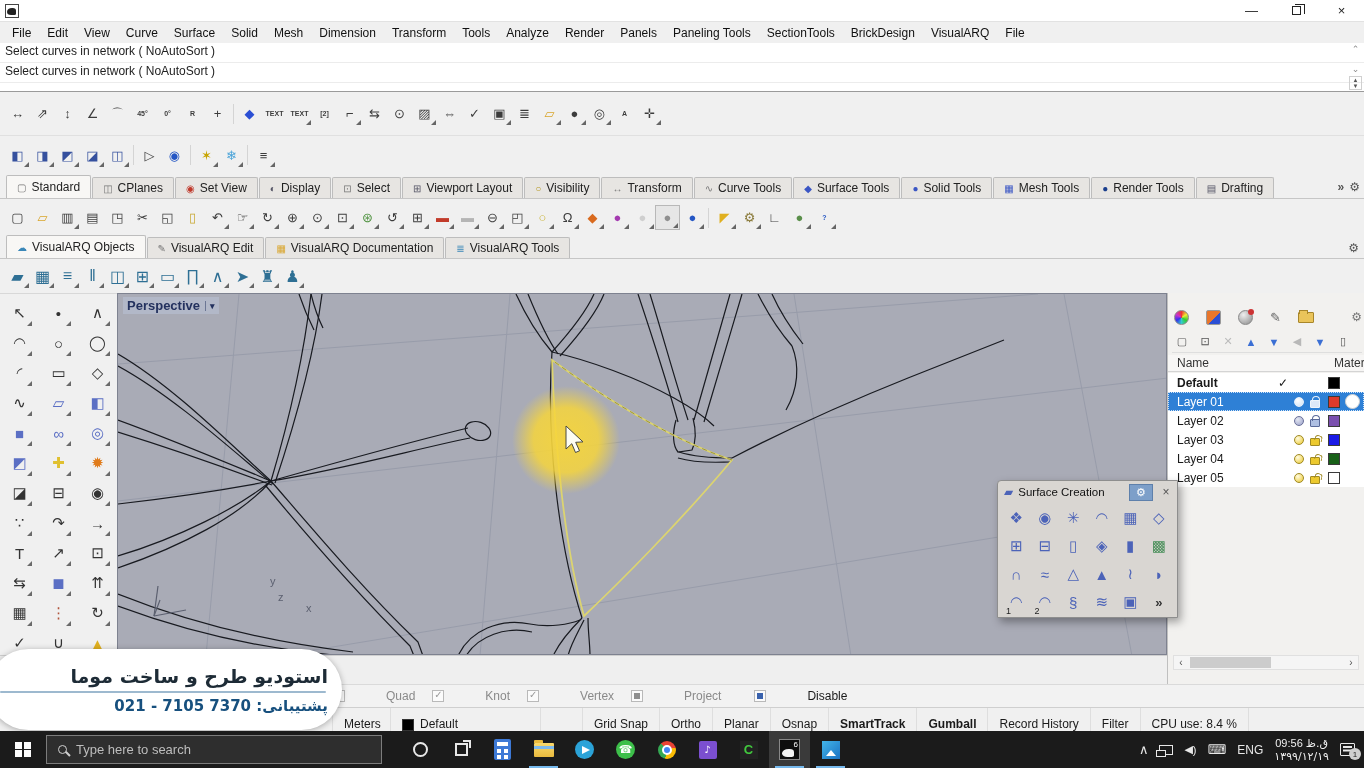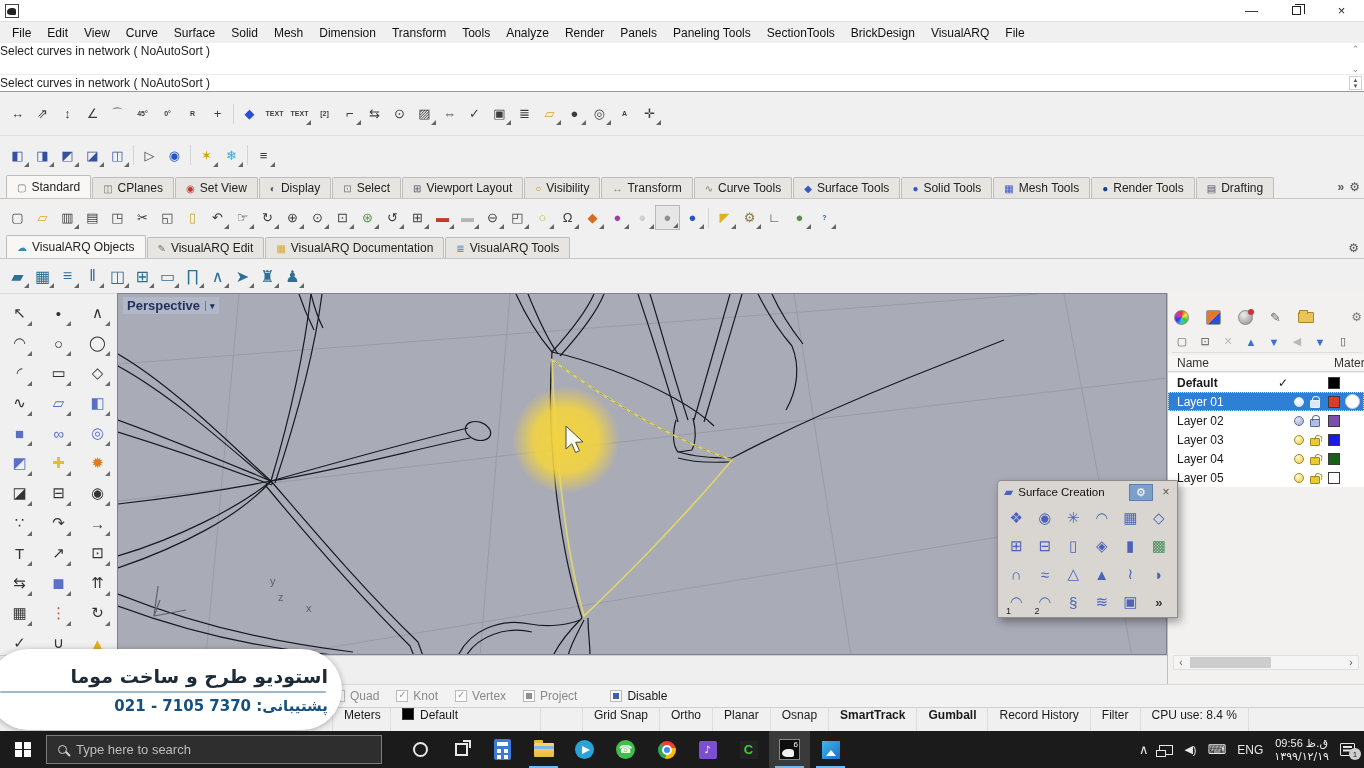--- a/index.html
+++ b/index.html
@@ -17,21 +17,21 @@
 .wc { width:45px; height:100%; display:flex; align-items:center; justify-content:center; font-size:13px; color:#222; }
 .wc-restore-box { width:9px; height:9px; border:1px solid #222; position:relative; background:#fff; }
 .wc-restore-box::before { content:""; position:absolute; left:2px; top:-3px; width:9px; height:9px; border:1px solid #222; border-left:none; border-bottom:none; }
 
 
 .menubar { position:absolute; top:22px; left:0; width:100%; height:21px; background:#f0f0f0; display:flex; align-items:center; padding-left:4px; }
 .menu-item { padding:2px 8px; color:#111; }
 
 
 .cmd { position:absolute; top:43px; left:0; width:100%; height:49px; background:#fff; border-bottom:1px solid #9a9a9a; }
-.cmd-line { height:32px; line-height:16px; color:#222; border-bottom:1px solid #ececec; white-space:nowrap; }
+.cmd-line { height:20px; line-height:16px; padding-left:5px; color:#222; border-bottom:1px solid #ececec; white-space:nowrap; }
 .cmd-line.prompt { font-weight:bold; color:#000; border-bottom:none; }
 .caret { display:inline-block; width:1px; height:12px; background:#000; margin-left:3px; vertical-align:middle; }
 .cmd-scroll { position:absolute; right:2px; top:1px; width:13px; height:30px; display:flex; flex-direction:column; justify-content:space-between; align-items:center; color:#8a8a8a; font-size:9px; }
 .cmd-spin { position:absolute; right:2px; top:33px; width:13px; height:14px; border:1px solid #d0d0d0; display:flex; flex-direction:column; align-items:center; justify-content:center; font-size:6px; color:#555; line-height:6px; }
 
 
 .trow { position:absolute; left:0; width:100%; display:flex; align-items:center; padding-left:5px; background:#f0f0f0; }
 .ticon { width:25px; height:25px; display:flex; align-items:center; justify-content:center; font-size:13px; color:#3c3c3c; position:relative; flex:0 0 auto; }
 .ticon .g { pointer-events:none; }
 .ticon.f::after { content:""; position:absolute; right:1px; bottom:1px; border-left:5px solid transparent; border-bottom:5px solid #666; }
@@ -104,28 +104,28 @@
 .sp-close { width:16px; height:16px; display:flex; align-items:center; justify-content:center; color:#555; font-size:12px; }
 .sp-grid { display:grid; grid-template-columns:repeat(6,1fr); grid-auto-rows:28px; padding:1px 4px; }
 .sicon { display:flex; align-items:center; justify-content:center; font-size:15px; color:#4c63b8; position:relative; }
 .sicon .sub { position:absolute; left:4px; bottom:0; font-size:9px; font-style:normal; color:#222; }
 .sicon.more { color:#333; font-size:13px; font-weight:bold; }
 
 
 .bottomstrip { position:absolute; top:655px; left:0; width:1167px; height:29px; background:#efefef; border-top:1px solid #cfcfcf; }
 .osnapbar { position:absolute; top:684px; left:0; width:100%; height:23px; background:#f2f2f2; border-top:1px solid #dadada; display:flex; align-items:center; color:#8a8a8a; }
 .osnap-partial { width:333px; text-align:right; padding-right:3px; color:#8a8a8a; }
-.oitem { display:flex; align-items:center; margin-right:17px; }
+.oitem { display:flex; align-items:center; margin-right:17px;gap:36px; }
 .ocb { width:12px; height:12px; border:1px solid #b9b9b9; background:#fbfbfb; margin-right:5px; position:relative; }
 .ocb.check::before { content:"✓"; position:absolute; font-size:10px; color:#9a9a9a; left:1px; top:-2px; }
 .ocb.filled::before { content:""; position:absolute; inset:2px; background:#8f8f8f; }
 .ocb.filled-blue::before { content:""; position:absolute; inset:2px; background:#3a62ad; }
 .oitem.dark { color:#1a1a1a; margin-left:16px; }
 .statusbar { position:absolute; top:707px; left:0; width:100%; height:24px; background:#f0f0f0; border-top:1px solid #cfcfcf; display:flex; align-items:stretch; color:#1a1a1a; }
-.scell { display:flex; align-items:flex-start; padding:0 11px; border-right:1px solid #dedede; white-space:nowrap; }
+.scell { display:flex; align-items:flex-end; padding:0 11px; border-right:1px solid #dedede; white-space:nowrap; }
 .scell.bold { font-weight:bold; }
 .sb-left { width:333px; border-right:1px solid #dedede; display:flex; align-items:center; padding-left:7px; }
 .sb-swatch { width:12px; height:12px; background:#000; border:1px solid #333; margin-right:6px; }
 
 
 .watermark { position:absolute; left:-12px; top:649px; width:354px; height:81px; background:#fff; border-radius:44px; box-shadow:0 1px 6px rgba(0,0,0,0.3); display:flex; align-items:center; z-index:60; }
 .wm-logo { width:72px; height:72px; border-radius:50%; background:#2b7d9e; color:#fff; display:flex; flex-direction:column; align-items:center; justify-content:center; font-weight:bold; font-size:21px; line-height:17px; letter-spacing:1px; margin-left:16px; flex:0 0 auto; }
 .wm-text { flex:1; direction:rtl; padding:0 14px 0 10px; }
 .wm-studio { font-size:19px; font-weight:bold; color:#1d2b36; }
 .wm-divider { height:2px; background:#9db9cf; border-radius:2px; margin:4px 2px; }

